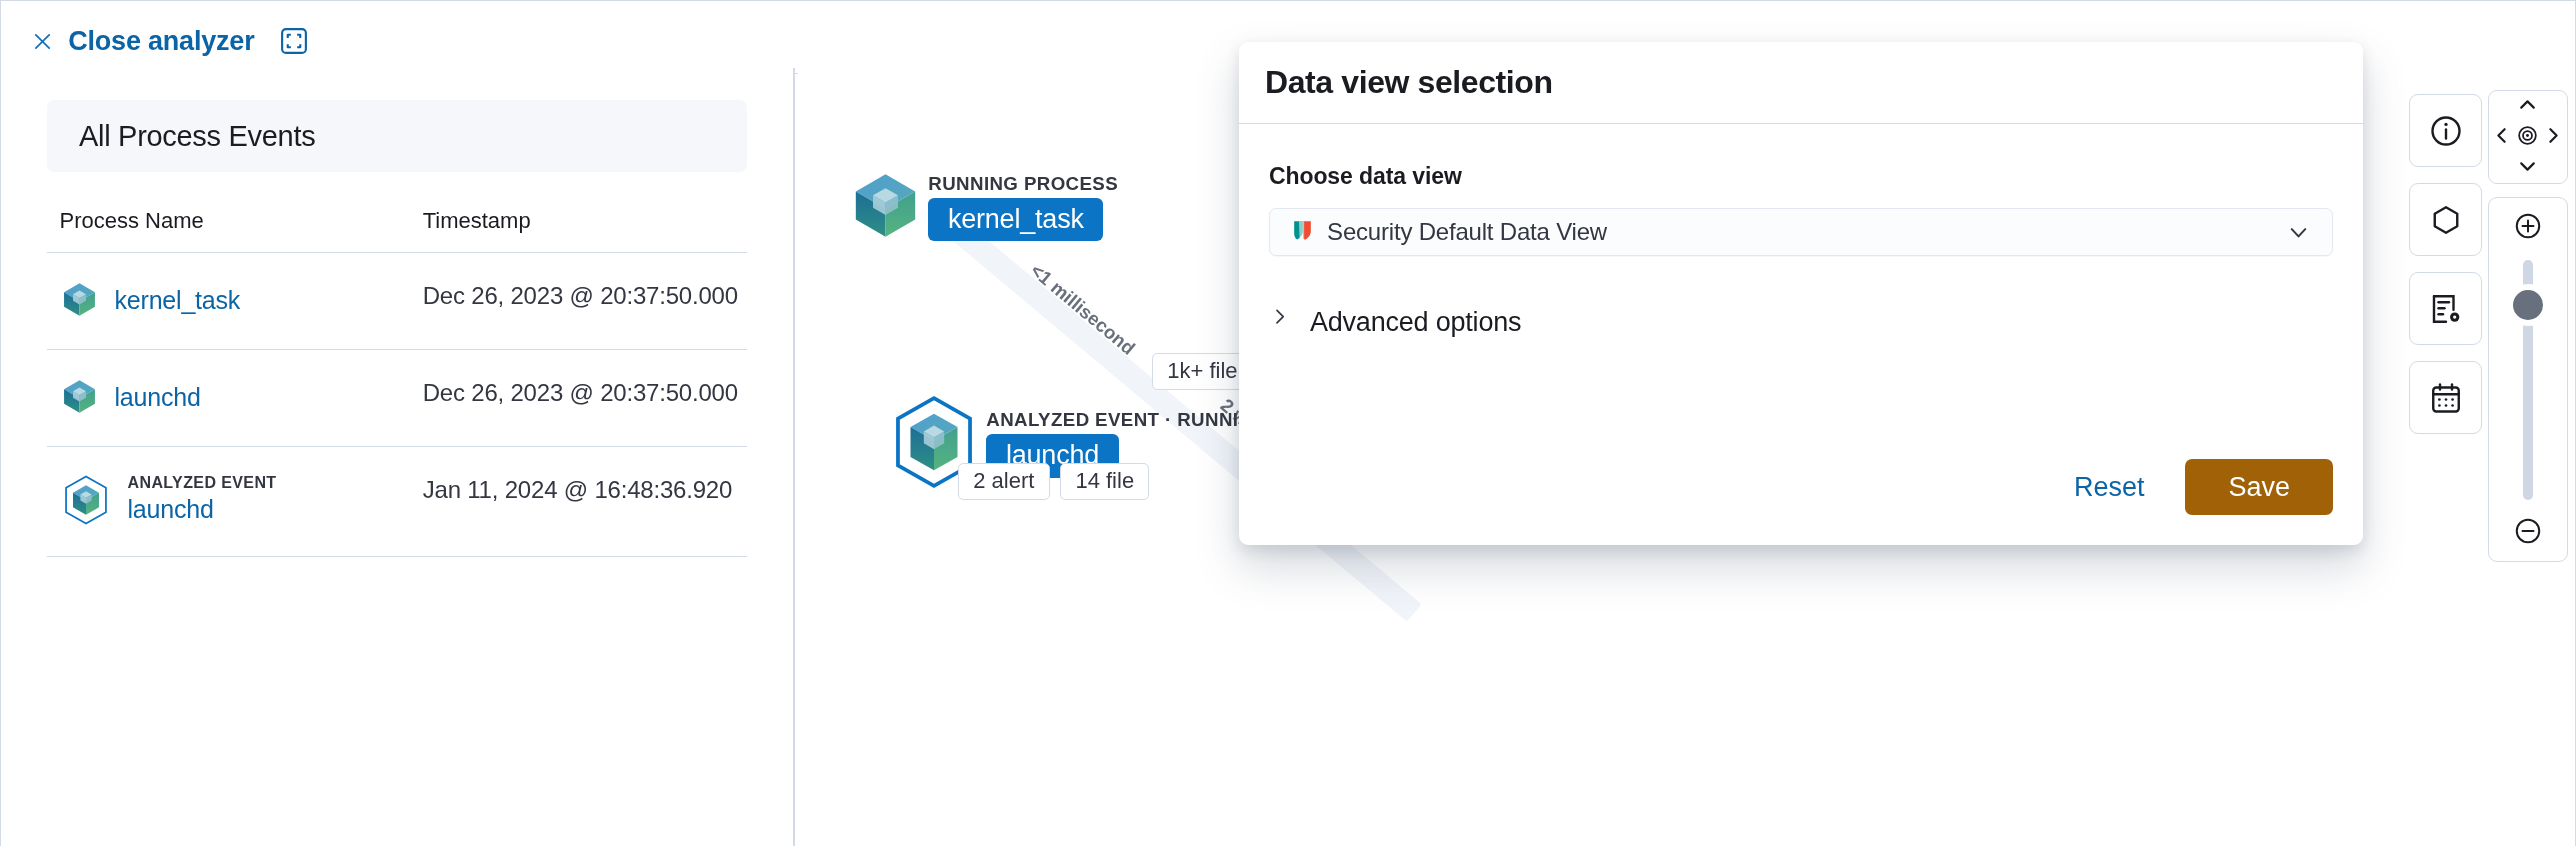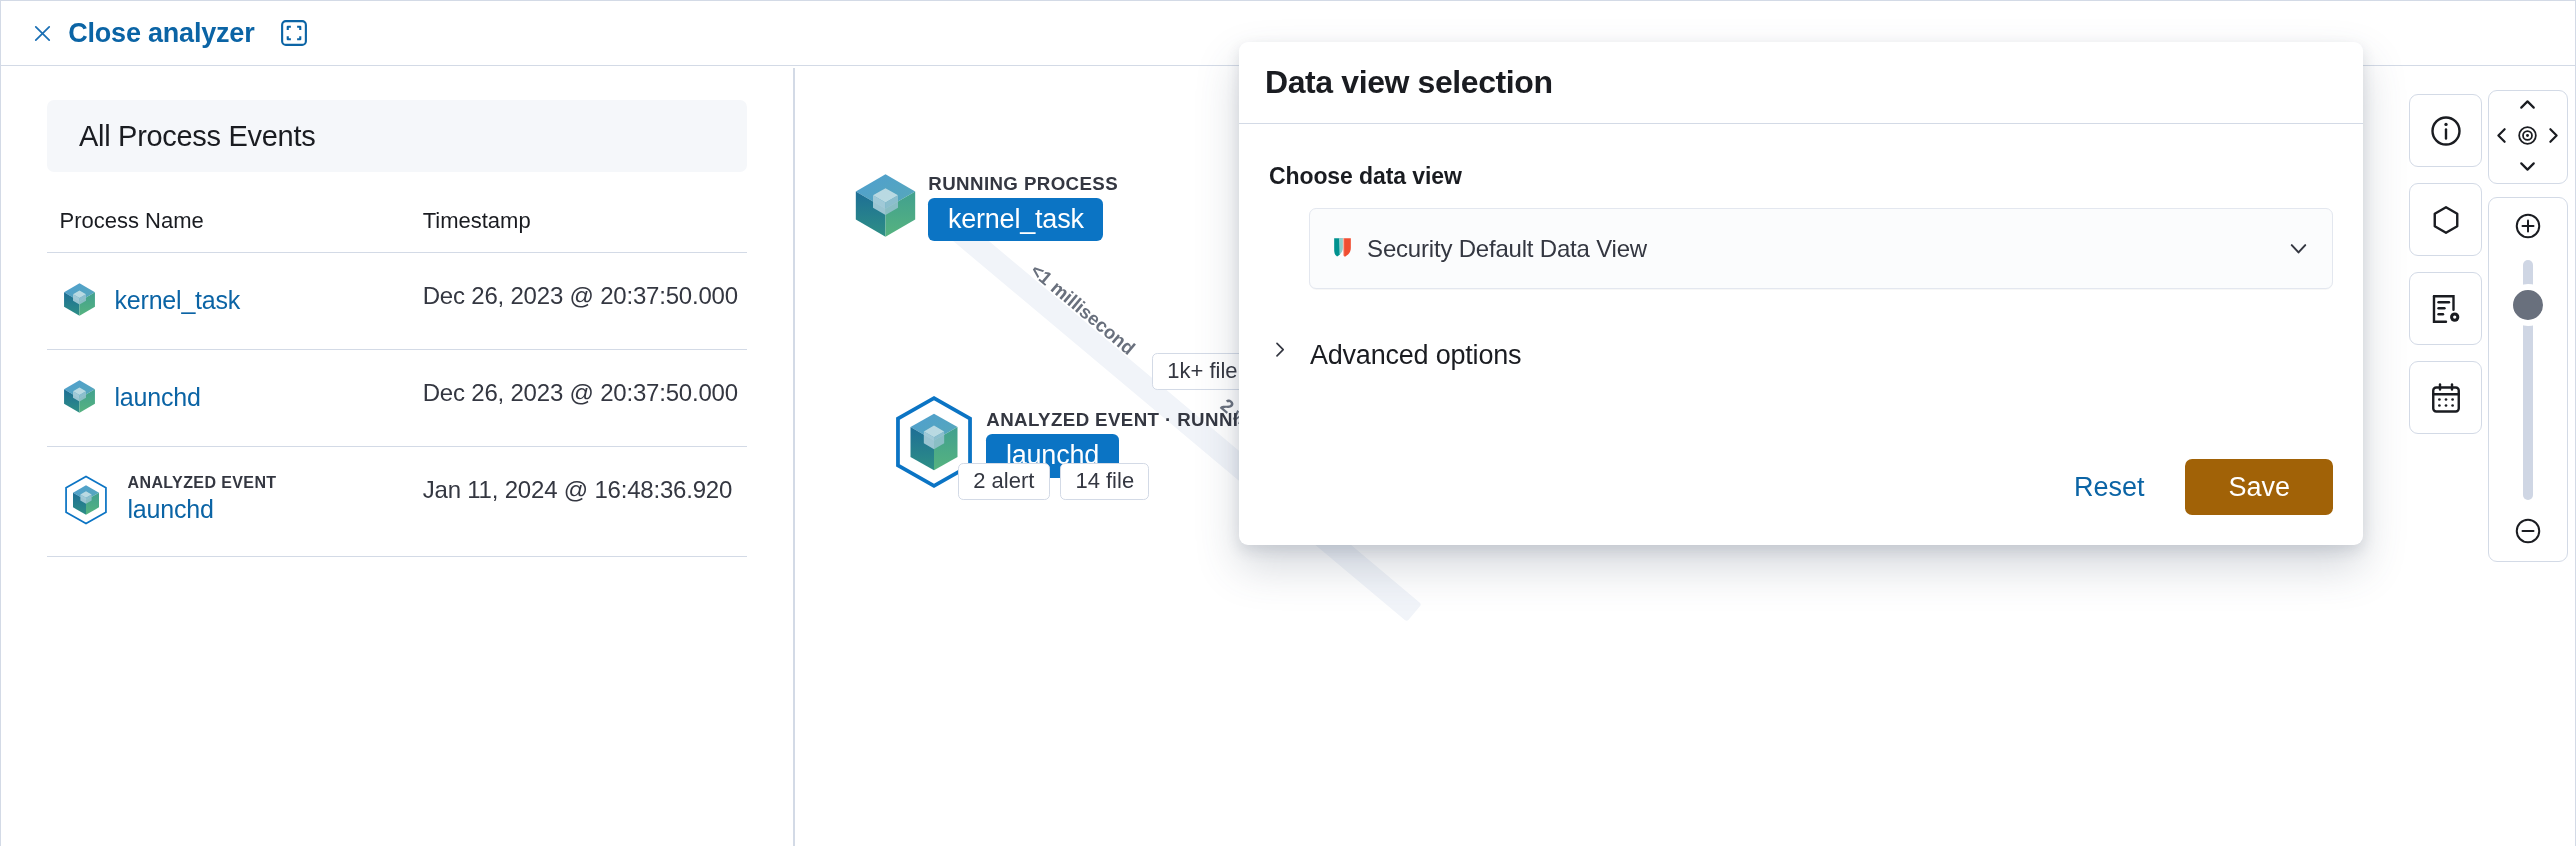--- a/index.html
+++ b/index.html
@@ -11,21 +11,21 @@
   }
   #app {
     position: relative;
     width: 2576px; height: 847px;
     background: #ffffff;
     border: 1.8px solid #d3dae6;
   }
 
   
   .topbar {
-    position: absolute; left: 0; top: 0;
+    position: absolute; left: 0; top: 8px;
     width: 100%; height: 65px;
     background: #ffffff;
     border-bottom: 1.8px solid #d3dae6;
     display: flex; align-items: center;
     padding-left: 30px;
     gap: 14.2px;
   }
   .close-x {
     width: 23px; height: 23px;
     display: flex; align-items: center; justify-content: center;
@@ -204,28 +204,27 @@
   }
   .modal-body { padding: 39px 30px 0 30px; }
   .field-label {
     font-size: 23px;
     font-weight: 700;
     color: #1a1c21;
     letter-spacing: -0.1px;
   }
   .select-box {
     margin-top: 18px;
-    height: 81px;
+    height: 48px;
     background: #fbfcfd;
     border: 1.8px solid #e3e7ef;
     border-radius: 7.1px;
     display: flex; align-items: center;
     padding: 0 19.6px;
     box-shadow: 0 0.9px 0 rgba(0,0,0,0.03);
-    margin-left: 40px;
   }
   .select-value {
     font-size: 24px;
     color: #343741;
     margin-left: 12.5px;
     flex: 1;
     letter-spacing: -0.2px;
   }
   .chev { color: #343741; display: flex; align-items: center; }
   .adv-row {

